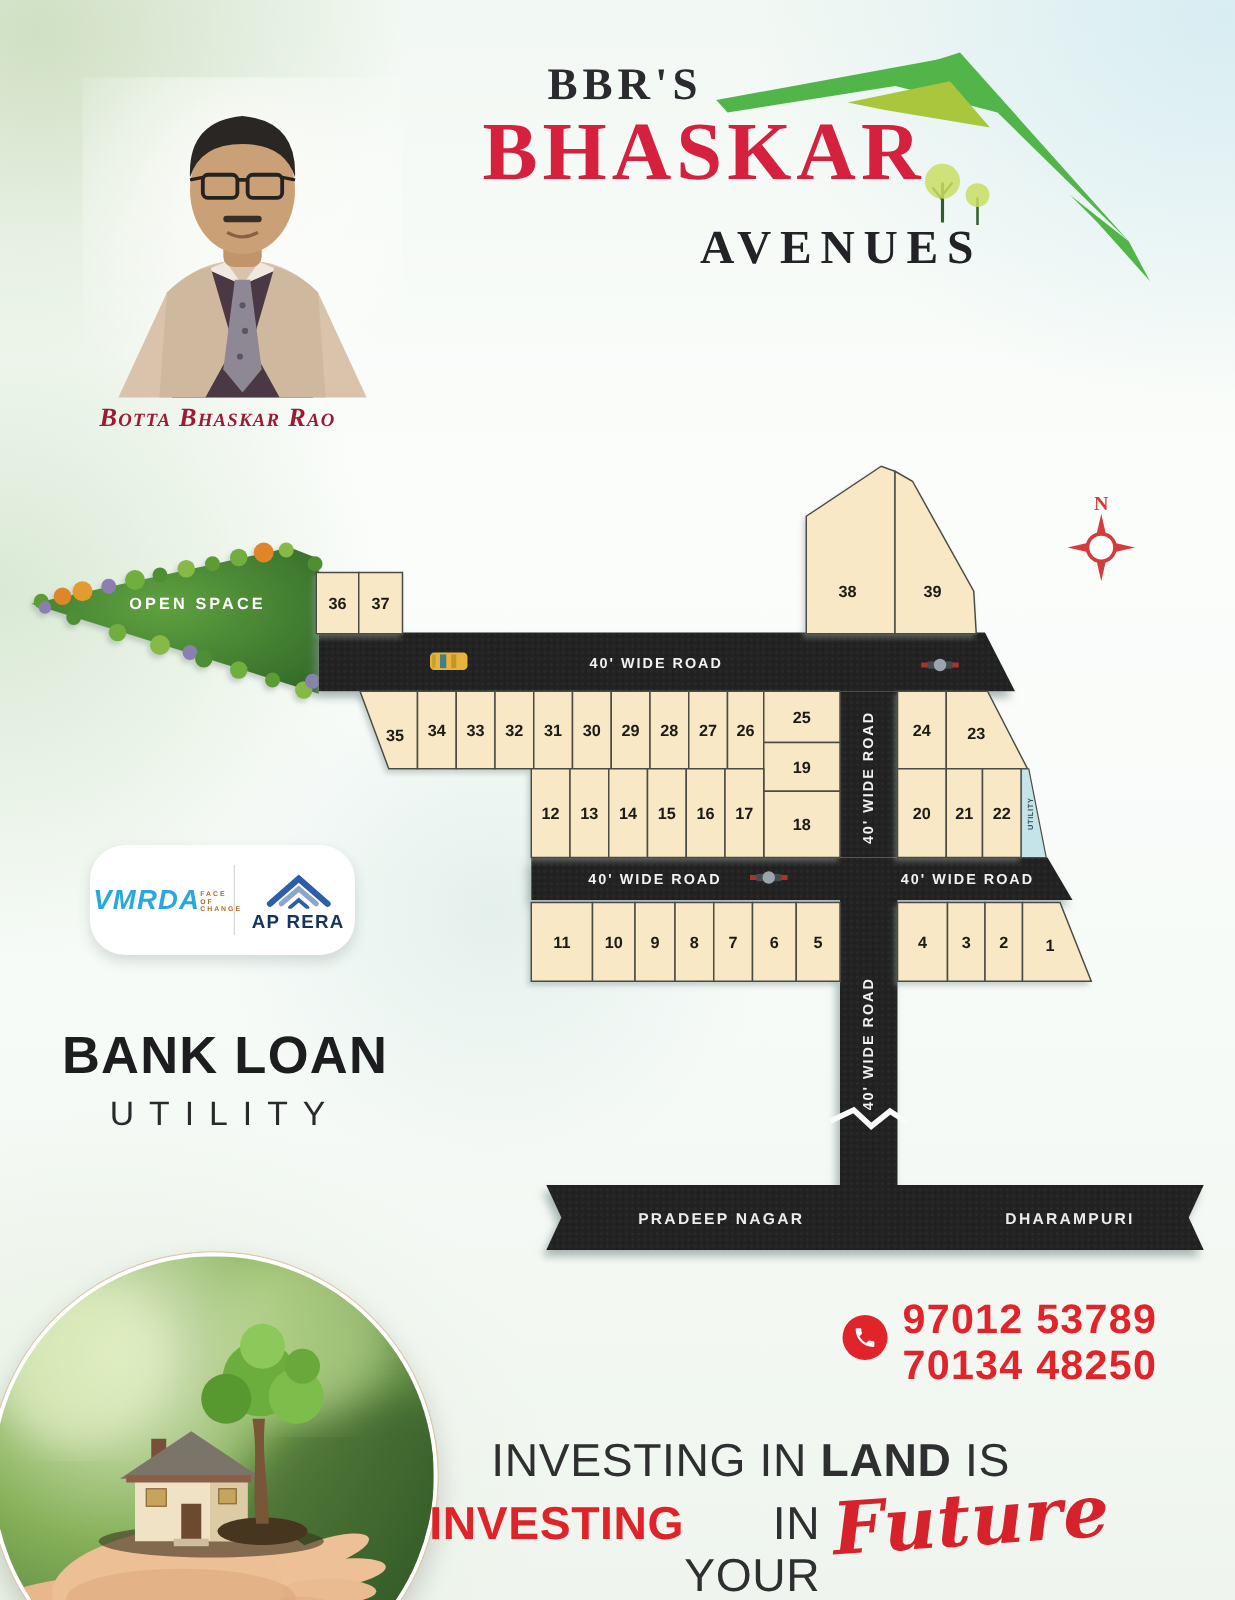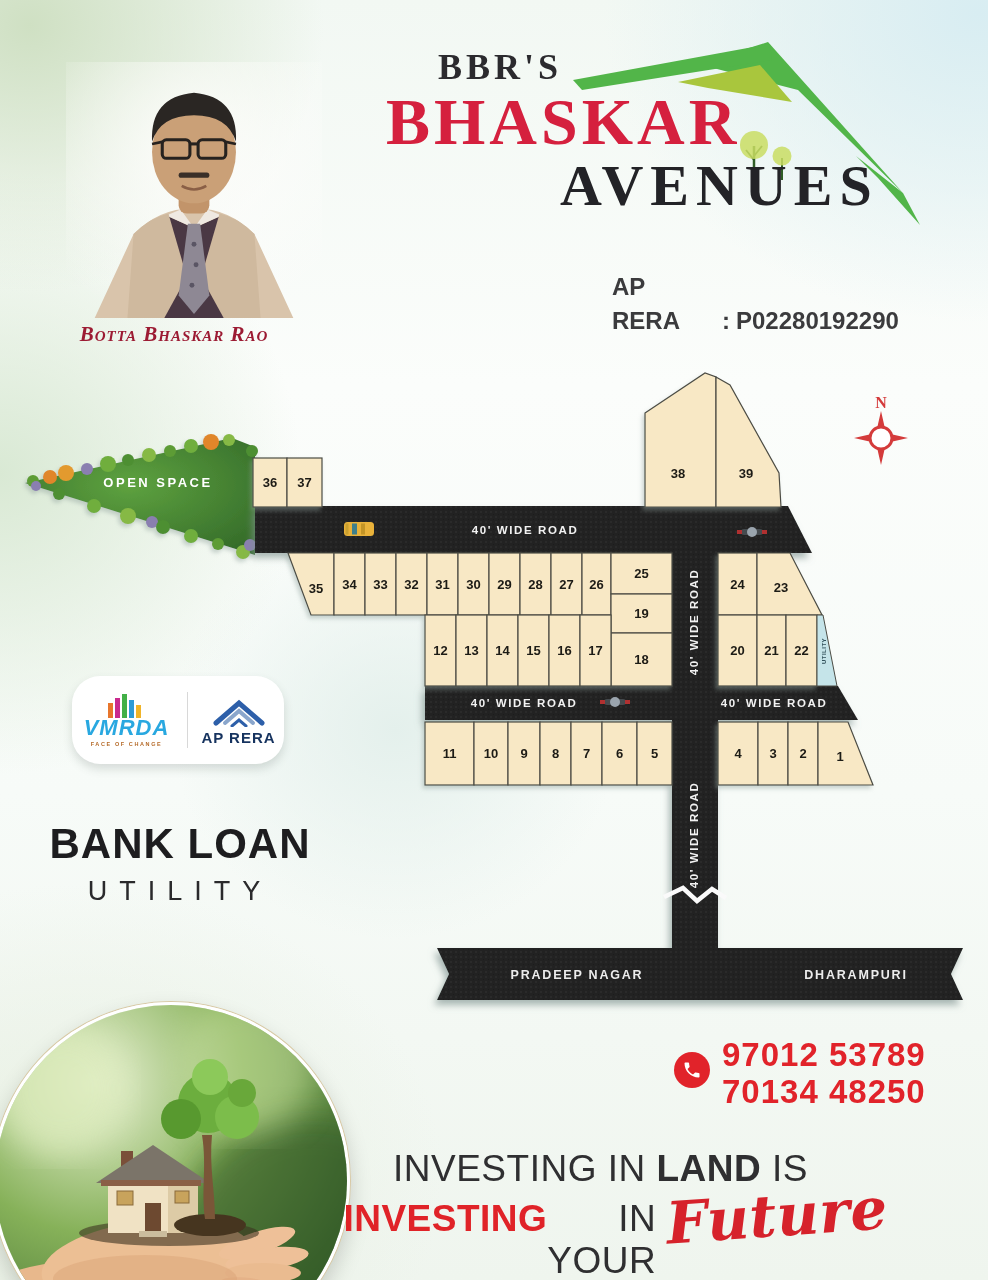--- a/index.html
+++ b/index.html
@@ -16,40 +16,40 @@
   
   .portrait{left:66px;top:58px;width:256px;height:264px;}
   .owner-name{left:36px;top:322px;width:276px;text-align:center;
     font-family:"Liberation Serif",serif;font-variant:small-caps;font-weight:700;
     font-size:21px;letter-spacing:1px;color:#9c1b33;font-style:italic;}
   .swoosh{left:558px;top:28px;width:414px;height:202px;}
   .brand-prefix{left:438px;top:46px;font-family:"Liberation Serif",serif;font-weight:700;
     font-size:36px;letter-spacing:4px;color:#2b2a2e;text-transform:uppercase;}
   .brand-name{left:386px;top:84px;font-family:"Liberation Serif",serif;font-weight:700;
     font-size:66px;letter-spacing:4px;color:#d5203e;text-transform:uppercase;}
-  .brand-suffix{left:560px;top:152px;font-family:"Liberation Serif",serif;font-weight:700;
-    font-size:58px;letter-spacing:7px;color:#232327;text-transform:uppercase;}
+  .brand-suffix{left:560px;top:176px;font-family:"Liberation Serif",serif;font-weight:700;
+    font-size:38px;letter-spacing:7px;color:#232327;text-transform:uppercase;}
   .reg-block{left:612px;top:270px;font-size:24px;font-weight:700;color:#3b3b3d;line-height:34px;}
   .reg-row span{display:inline-block;}
   .reg-label{width:104px;}
   .reg-sep{width:20px;text-align:center;}
   
   .map-svg{left:0;top:355px;width:988px;height:665px;}
   .plot{fill:#f8e8c5;stroke:#4c4c44;stroke-width:1.2;}
   .plot-num{font-family:"Liberation Sans",sans-serif;font-size:13px;font-weight:700;fill:#1d1a15;text-anchor:middle;}
   .road{fill:url(#roadTex);}
   .road-label{font-size:11.5px;font-weight:700;fill:#f2f2f2;letter-spacing:1.6px;text-anchor:middle;}
   .ribbon-label{font-size:12.5px;font-weight:700;fill:#ececec;letter-spacing:1.8px;text-anchor:middle;}
   .openspace-label{font-size:13px;font-weight:700;fill:#ffffff;letter-spacing:2.5px;text-anchor:middle;}
   .utility-label{font-size:6px;font-weight:700;fill:#31505a;letter-spacing:.5px;text-anchor:middle;}
   .compass-n{font-family:"Liberation Serif",serif;font-size:16px;font-weight:700;fill:#d43b3b;text-anchor:middle;}
   
   .badge-pill{left:72px;top:676px;width:212px;height:88px;background:#fff;border-radius:28px;
     box-shadow:0 5px 10px rgba(60,80,70,.18);display:flex;align-items:center;justify-content:center;gap:8px;}
-  .vmrda-box{display:flex;flex-direction:column;align-items:center;width:104px;}
+  .vmrda-box{display:flex;flex-direction:row;align-items:center;width:104px;}
   .vmrda-word{color:#29a8e0;font-weight:700;font-style:italic;font-size:22px;letter-spacing:1px;line-height:20px;}
   .vmrda-tag{font-size:5.5px;letter-spacing:1.6px;color:#b56a28;font-weight:700;margin-top:3px;}
   .pill-divider{width:1px;height:56px;background:#d8d8d8;}
   .aprera-box{display:flex;flex-direction:column;align-items:center;width:86px;}
   .aprera-word{color:#16335f;font-weight:700;font-size:15px;letter-spacing:1px;margin-top:2px;}
   .bank{left:38px;top:820px;width:284px;text-align:center;color:#1d1d1f;}
   .bank-line1{font-size:42px;font-weight:800;letter-spacing:1px;}
   .bank-line2{font-size:27px;font-weight:400;letter-spacing:12px;margin-top:8px;color:#2a2a2c;}
   
   .hero-circle{left:-8px;top:1002px;width:352px;height:352px;border-radius:50%;overflow:hidden;
@@ -116,23 +116,20 @@
       <circle cx="196" cy="117" r="14" fill="#c9dd63" opacity=".85"></circle>
       <line x1="224" y1="152" x2="224" y2="130" stroke="#2f5d26" stroke-width="2"></line>
       <circle cx="224" cy="128" r="9.5" fill="#c9dd63" opacity=".85"></circle>
     </g>
   </svg>
   <div class="abs brand-name">Bhaskar</div>
   <div class="abs brand-prefix">BBR's</div>
   <div class="abs brand-suffix">Avenues</div>
 
   <div class="abs reg-block">
-    <div class="reg-row">
-      <span class="reg-label">AP RERA</span><span class="reg-sep">:</span><span>P02280192290</span>
-    </div>
   </div>
 
   <svg class="abs map-svg" viewBox="0 0 988 665">
     <defs>
       <pattern id="roadTex" width="5" height="5" patternUnits="userSpaceOnUse">
         <rect width="5" height="5" fill="#242424"></rect>
         <circle cx="1" cy="2" r="0.7" fill="#303030"></circle>
         <circle cx="3.5" cy="4.2" r="0.6" fill="#171717"></circle>
       </pattern>
       <radialGradient id="grass" cx="45%" cy="40%" r="75%">

